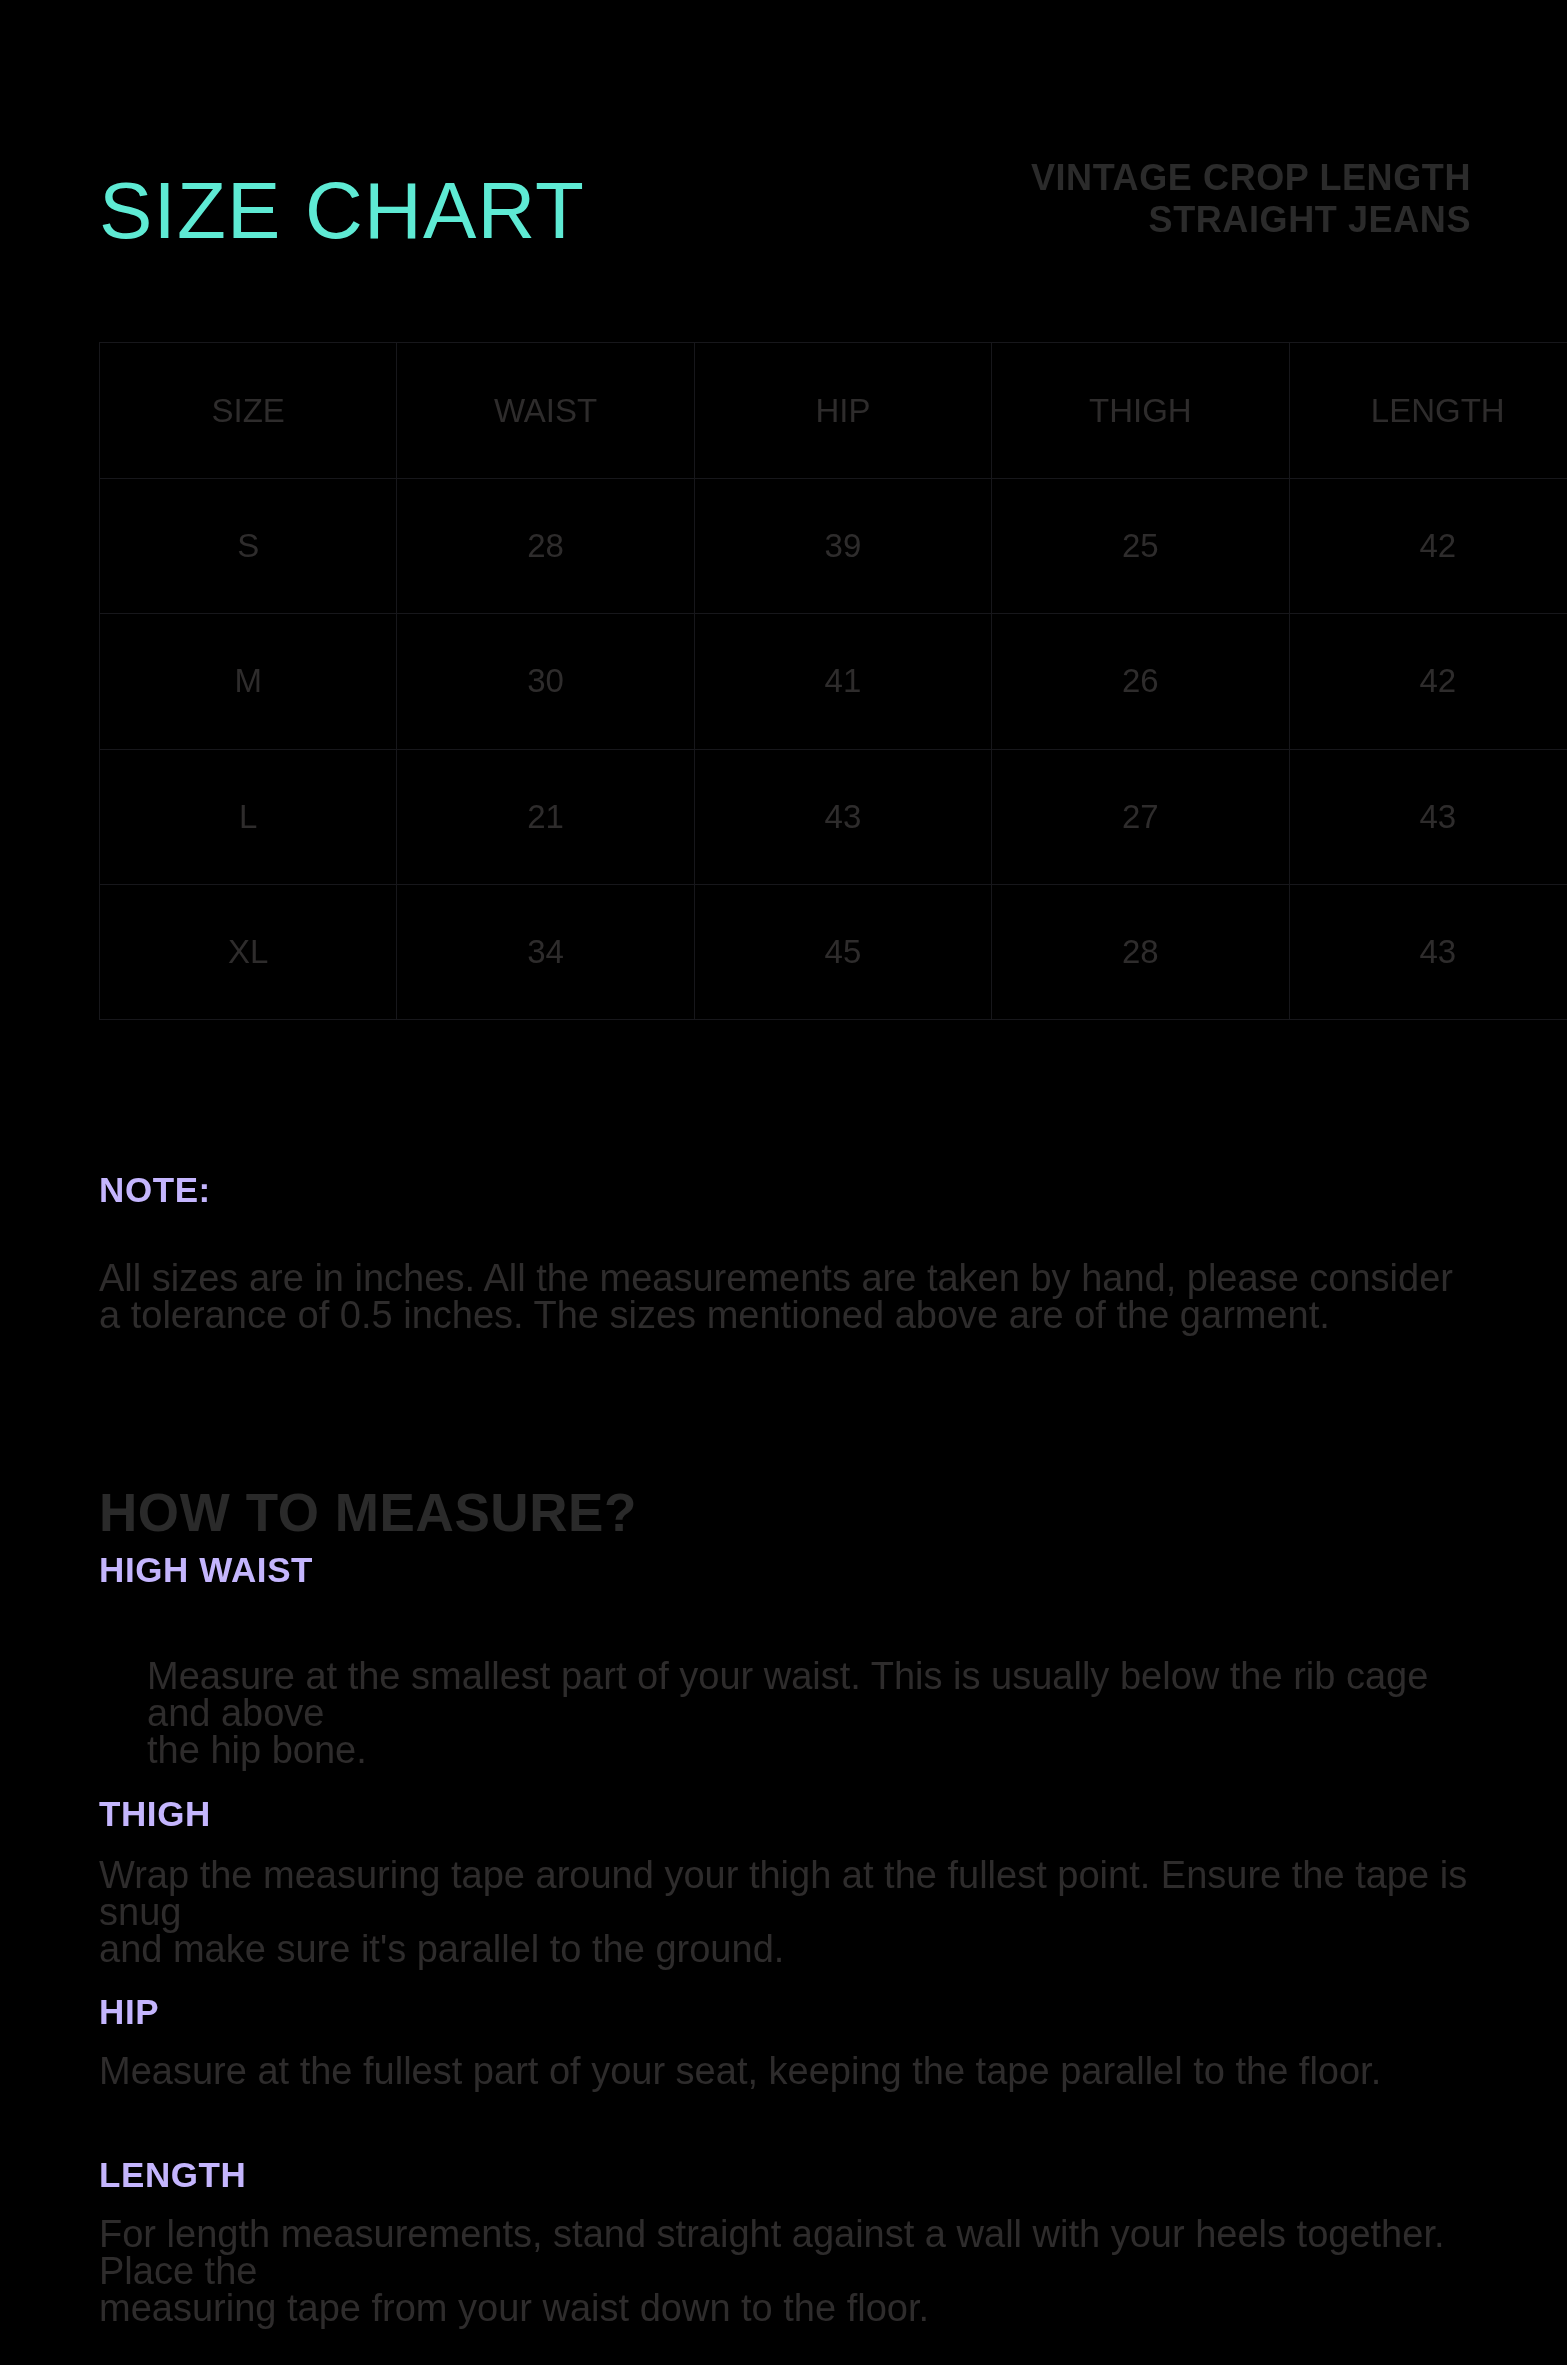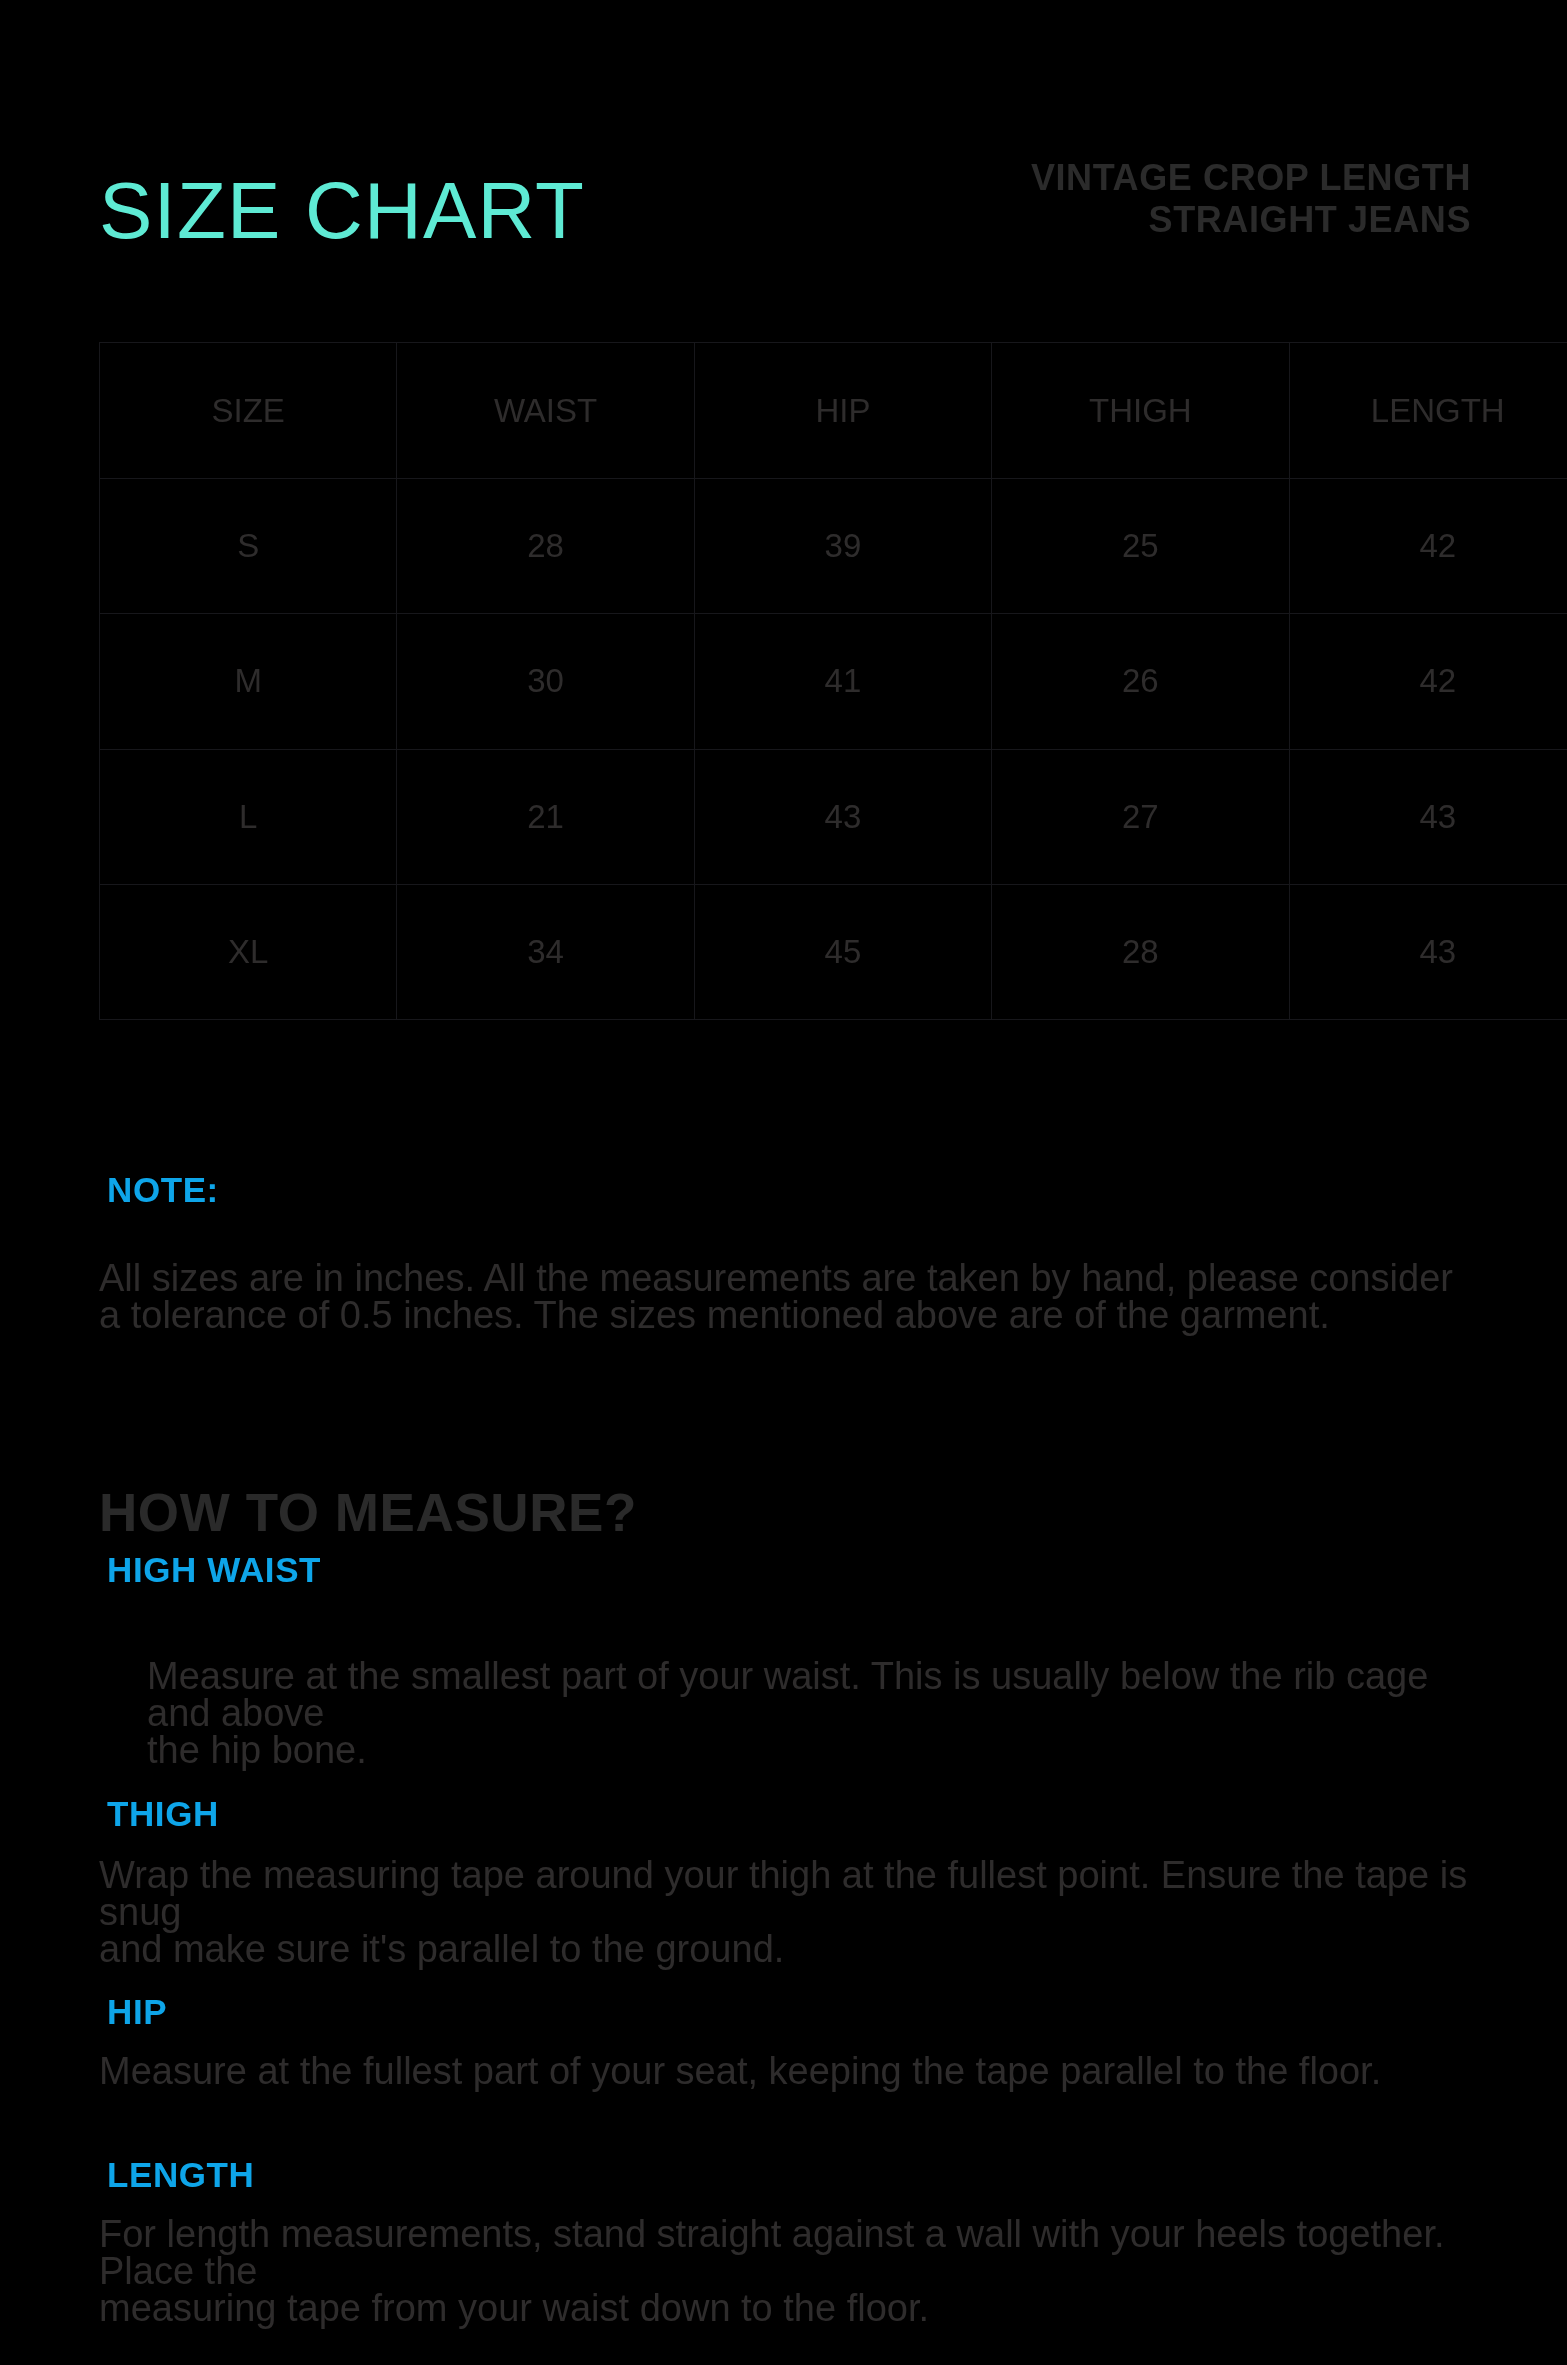--- a/index.html
+++ b/index.html
@@ -34,21 +34,21 @@
     text-align:center;vertical-align:middle;
     font-size:33px;font-weight:400;
     color:#2e2c2c;
   }
   table.size-table thead tr{height:136px;}
   table.size-table tbody tr{height:108px;}
 
   .note-heading, .section-heading{
     position:absolute;left:99px;
     font-size:35px;font-weight:700;letter-spacing:0.6px;
-    color:#0ea5e9;line-height:1.1;margin-left:8px;
+    color:#c4b5fd;line-height:1.1;
   }
   .body-text{
     position:absolute;left:99px;right:97px;
     font-size:38px;font-weight:400;
     color:#2e2c2c;line-height:37px;white-space:pre-line;
   }
   .h2m-heading{
     position:absolute;left:99px;top:1440px;
     font-size:53px;font-weight:700;letter-spacing:0.6px;
     color:#2a2a2a;line-height:1.1;

